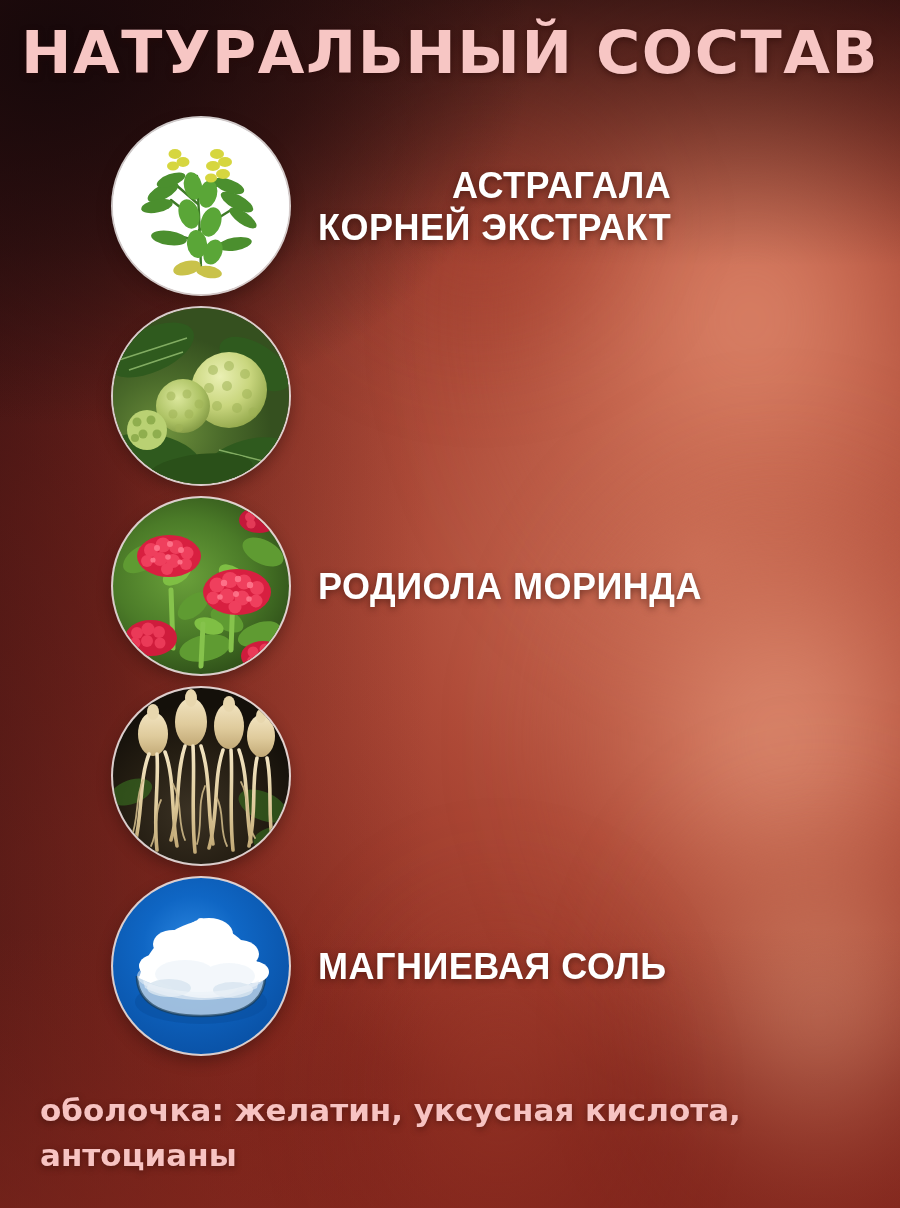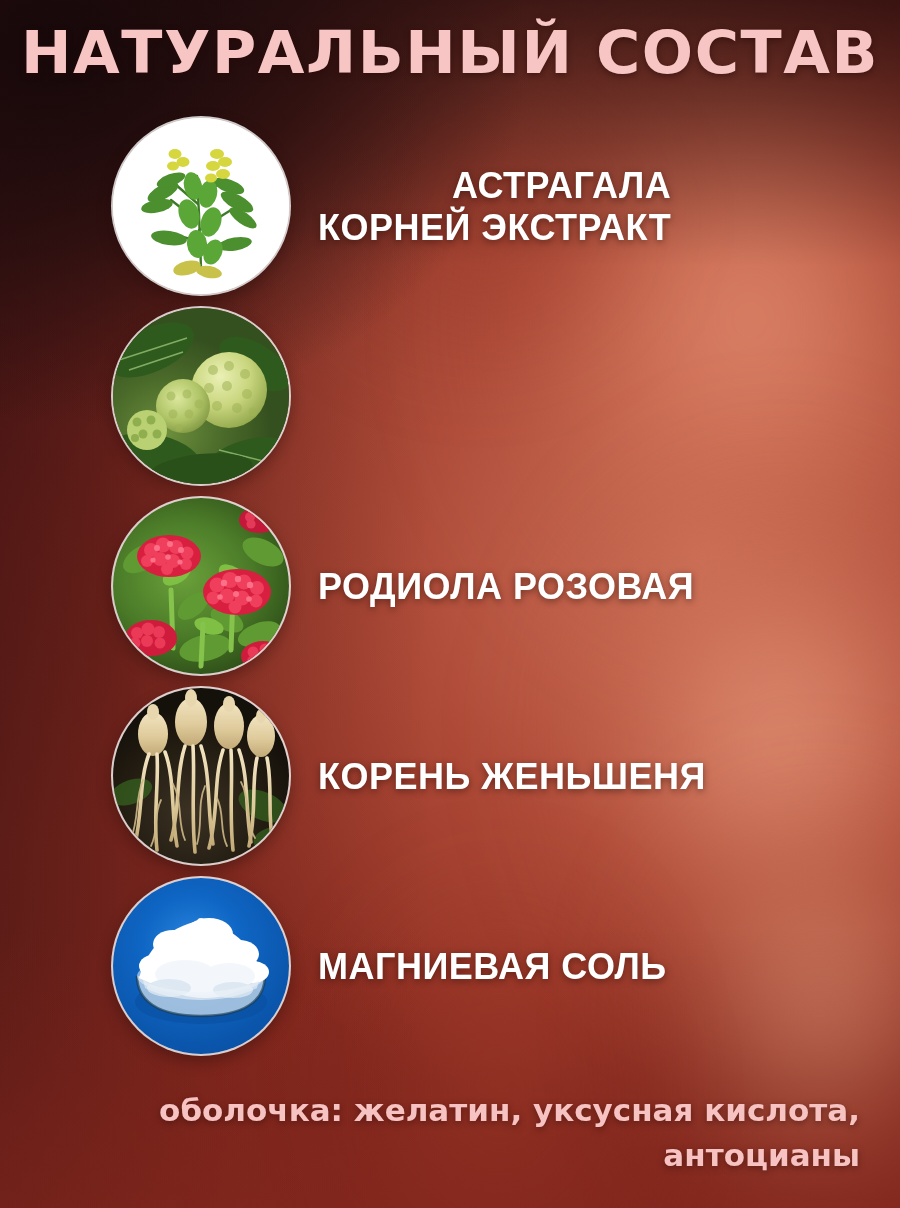--- a/index.html
+++ b/index.html
@@ -77,21 +77,21 @@
     position:absolute;left:318px;top:50%;transform:translateY(-50%);
     color:#fff;font-size:36px;line-height:1.16;font-weight:700;
     letter-spacing:.5px;
     text-shadow:0 2px 7px rgba(45,12,8,.55);
     white-space:pre-line;
   }
 
   
   .note{
     position:absolute;left:40px;right:40px;bottom:30px;
-    text-align:right;color:#f7c3c2;
+    text-align:left;color:#f7c3c2;
     font-size:31px;line-height:1.45;font-weight:700;
     font-family:"DejaVu Sans","Liberation Sans",sans-serif;
     text-shadow:0 2px 6px rgba(45,12,8,.5);
   }
 
   
   .art-astragalus{background:#ffffff;}
   .art-noni{background:
       radial-gradient(60% 55% at 30% 70%, #6d8f3c 0%, #4a6a2a 55%, #35501f 100%),
       linear-gradient(150deg,#7a5a33 0%,#59401f 50%,#3b2a14 100%);}
@@ -329,21 +329,21 @@
                 <g fill="#e33a57">
                   <circle cx="-9" cy="-3" r="5"></circle>
                     <circle cx="2" cy="-6" r="5"></circle>
                     <circle cx="-8" cy="4" r="4.6"></circle>
                 </g>
               </g>
             </g>
           </svg>
         </div>
       </div>
-      <div class="label">РОДИОЛА РОЗОВАЯ</div>
+      <div class="label">РОДИОЛА МОРИНДА</div>
     </div>
 
     <div class="row">
       <div class="thumb">
         <div class="art art-ginseng">
           <svg viewBox="0 0 176 176" width="176" height="176">
             <defs>
               <linearGradient id="gRoot" x1="0" y1="0" x2="0" y2="1">
                 <stop offset="0%" stop-color="#f2e4c1"></stop>
                   <stop offset="55%" stop-color="#dfcb9c"></stop>
@@ -384,21 +384,20 @@
               <path d="M30 92 C22 110 26 132 18 150"></path>
               <path d="M60 96 C70 114 64 134 72 152"></path>
               <path d="M92 98 C84 116 90 136 84 156"></path>
               <path d="M128 94 C138 112 132 134 142 150"></path>
               <path d="M104 110 C112 126 106 142 114 158"></path>
               <path d="M48 112 C40 128 46 142 38 158"></path>
             </g>
           </svg>
         </div>
       </div>
-      <div class="label">КОРЕНЬ ЖЕНЬШЕНЯ</div>
     </div>
 
     <div class="row">
       <div class="thumb">
         <div class="art art-salt">
           <svg viewBox="0 0 176 176" width="176" height="176">
             <ellipse cx="88" cy="124" rx="66" ry="22" fill="#0a4f9e" opacity=".55"></ellipse>
             <path d="M24 98 C24 122 44 138 88 138 C132 138 152 122 152 98 Z" fill="#cfe0ef" opacity=".75"></path>
             <path d="M24 98 C24 122 44 138 88 138 C132 138 152 122 152 98" fill="none" stroke="#1a3b52" stroke-width="2.6" opacity=".65"></path>
             <ellipse cx="88" cy="98" rx="64" ry="19" fill="#e9f1f7" opacity=".55"></ellipse>

